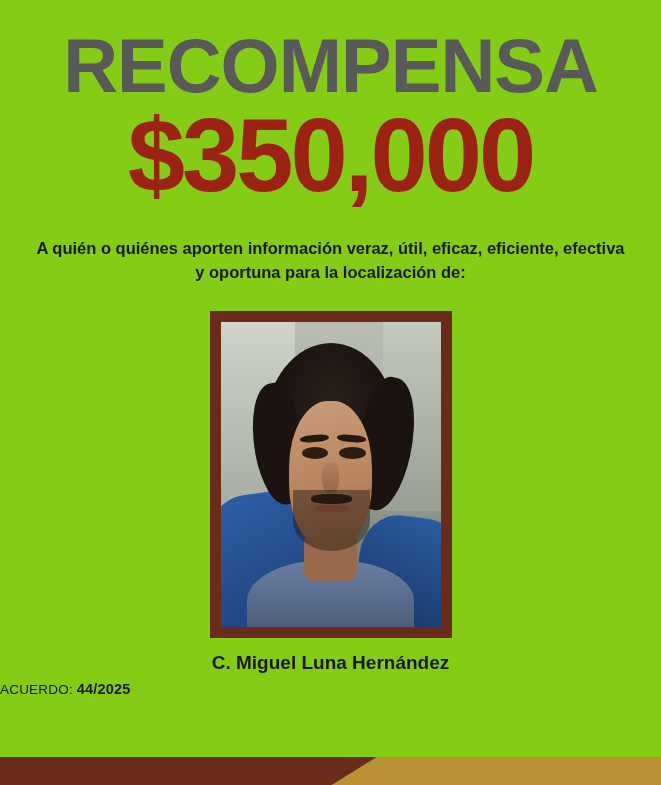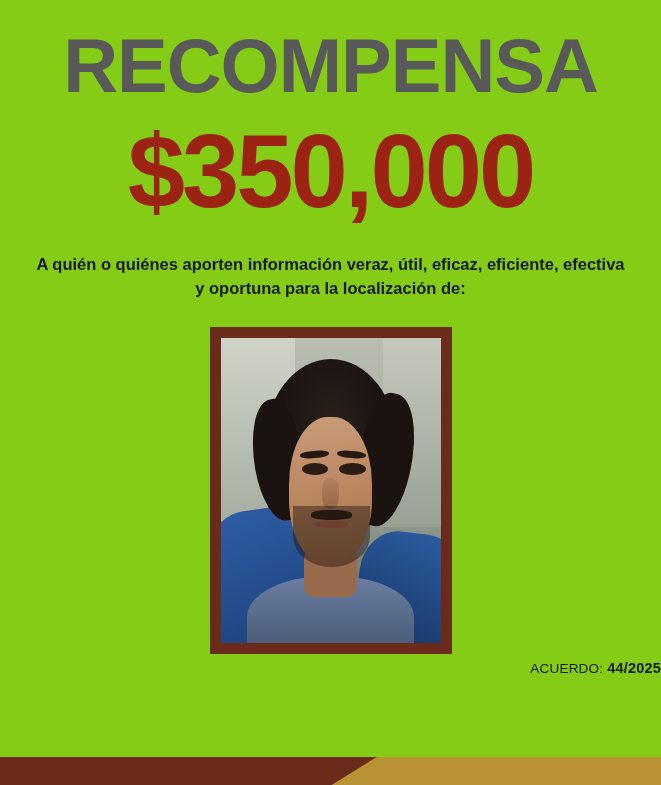--- a/index.html
+++ b/index.html
@@ -31,21 +31,20 @@
     padding-top: 28px;
     font-family: "Liberation Sans", sans-serif;
   }
   .amount {
     text-align: center;
     font-weight: bold;
     color: #9c2313;
     font-size: 103px;
     letter-spacing: -3px;
     line-height: 1;
-    margin-top: 16px;
     font-family: "Liberation Sans", sans-serif;
   }
   .lead-text {
     margin: 30px 30px 0 30px;
     font-size: 16.5px;
     font-weight: bold;
     color: #1a1a1a;
     line-height: 1.45;
     text-align: center;
   }
@@ -176,26 +175,25 @@
   }
   .caption-name {
     text-align: center;
     font-weight: bold;
     font-size: 19px;
     color: #1a1a1a;
     margin-top: 14px;
     line-height: 1.2;
   }
   .caption-acuerdo {
-    text-align: right;
+    text-align: left;
     font-size: 13.5px;
     color: #1a1a1a;
     margin-top: 6px;
     letter-spacing: 0.2px;
-    margin-left: 28px;
   }
   .caption-acuerdo .num {
     font-weight: bold;
     font-size: 14.5px;
   }
   .footer-bars {
     position: absolute;
     left: 0;
     bottom: 0;
     width: 661px;
@@ -245,20 +243,21 @@
       <div class="ph-brow-r"></div>
       <div class="ph-eye-l"></div>
       <div class="ph-eye-r"></div>
       <div class="ph-nose"></div>
       <div class="ph-beard"></div>
       <div class="ph-mustache"></div>
       <div class="ph-mouth"></div>
     </div>
   </div>
 
+  <div class="caption-name">C. Miguel Luna Hernández</div>
 
   <div class="caption-acuerdo">
     <span>ACUERDO:</span>
     <span class="num">44/2025</span>
   </div>
 
   <div class="footer-bars">
     <div class="bar-gold"></div>
     <div class="bar-brown"></div>
   </div>

